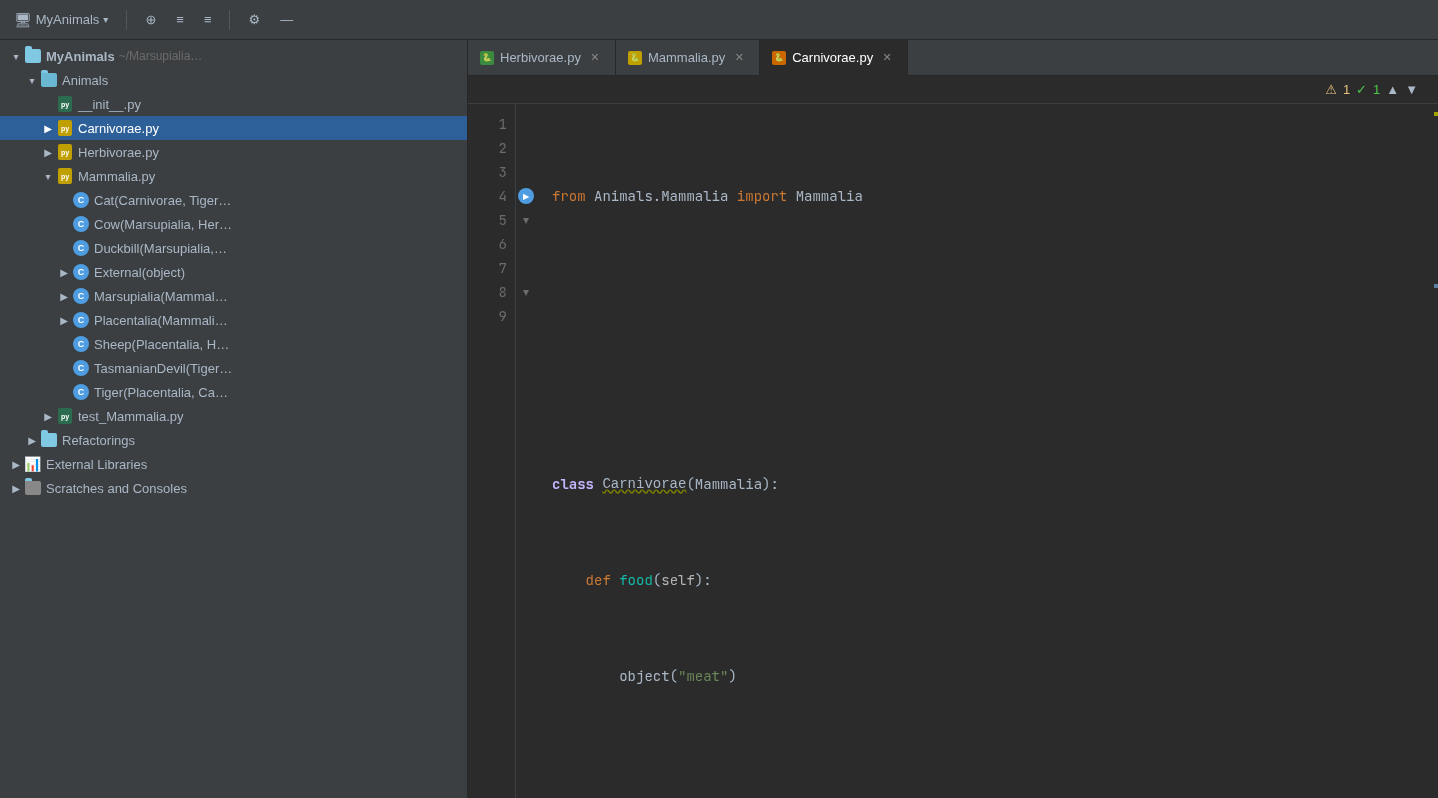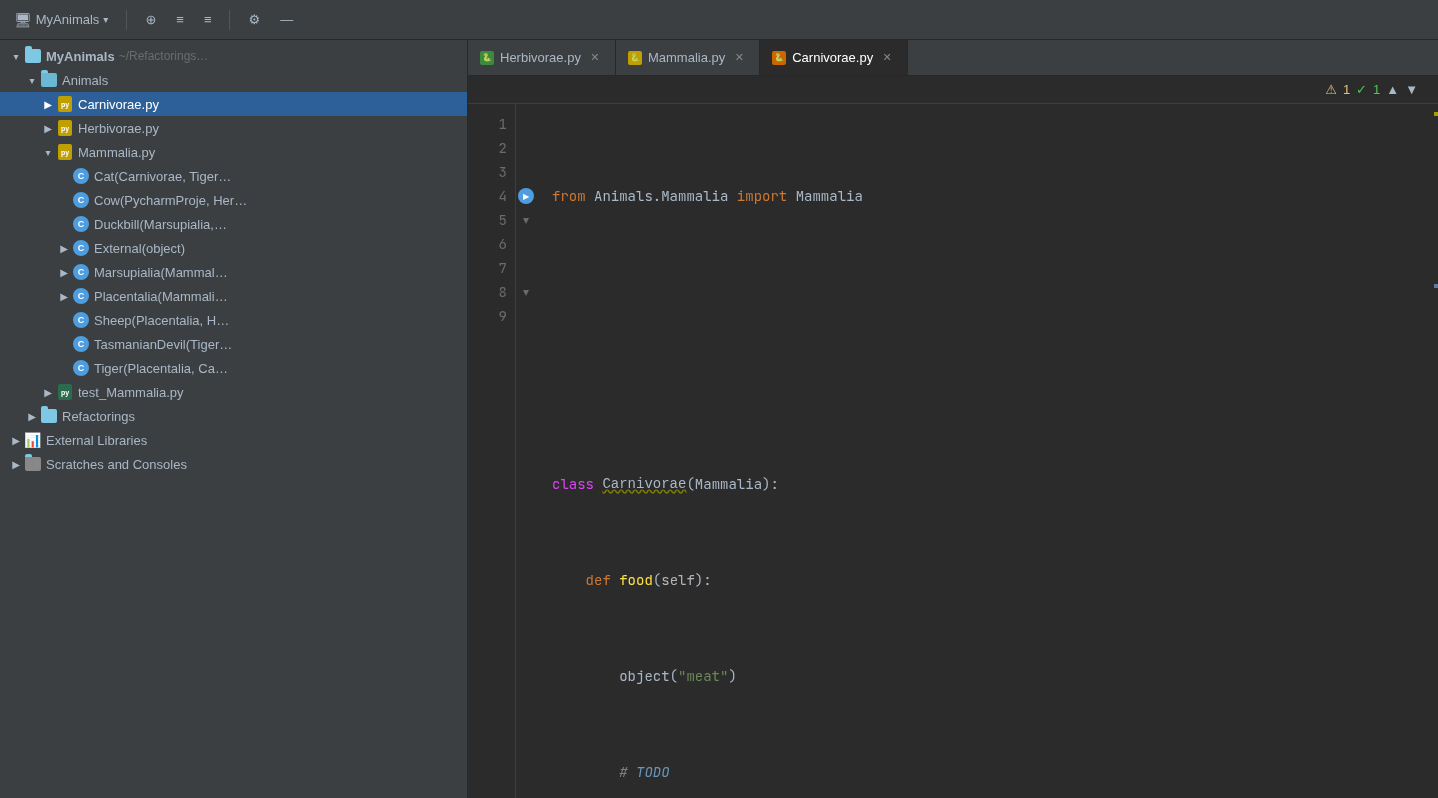--- a/index.html
+++ b/index.html
@@ -265,25 +265,25 @@
 
     .code-line {
       height: 24px;
       display: flex;
       align-items: flex-end;
     }
 
     
     .kw-from { color: #cc7832; }
     .kw-import { color: #cc7832; }
-    .kw-class { color: #d946ef; }
+    .kw-class { color: #c4b5fd; font-weight: bold; }
     .kw-def { color: #cc7832; }
     .mod-name { color: #a9b7c6; }
     .class-name { color: #a9b7c6; }
-    .func-name { color: #fde047; }
+    .func-name { color: #14b8a6; }
     .param { color: #b5b5b5; }
     .string { color: #6a8759; }
     .comment { color: #808080; font-style: italic; }
     .todo-text { color: #6897bb; font-style: italic; }
     .inherit { color: #a9b7c6; }
     .squiggly { text-decoration: underline wavy #808000; font-family: Liberation Mono, monospace; }
 
     
     .right-gutter {
       width: 16px;
@@ -359,31 +359,38 @@
 
   <div class="sidebar">
     <div class="sidebar-content">
 
       <div class="tree-item">
         <span class="chevron">▾</span>
         <span class="icon">
           <div class="folder-icon"></div>
         </span>
         <span style="font-weight:bold;">MyAnimals</span>
-        <span style="color:#6b6b6b; margin-left:4px; font-size:12px;">~/Refactorings…</span>
+        <span style="color:#6b6b6b; margin-left:4px; font-size:12px;">~/Marsupialia…</span>
       </div>
 
       <div class="tree-item indent-1">
         <span class="chevron">▾</span>
         <span class="icon">
           <div class="folder-icon open-folder"></div>
         </span>
         <span>Animals</span>
       </div>
 
+      <div class="tree-item indent-2">
+        <span class="chevron" style="width:16px;"></span>
+        <span class="icon">
+          <div class="py-icon test-icon" style="font-size:7px;">py</div>
+        </span>
+        <span>__init__.py</span>
+      </div>
 
       <div class="tree-item indent-2 selected">
         <span class="chevron">▶</span>
         <span class="icon">
           <div class="py-icon yellow-snake" style="font-size:7px;">py</div>
         </span>
         <span>Carnivorae.py</span>
       </div>
 
       <div class="tree-item indent-2">
@@ -408,21 +415,21 @@
           <div class="class-icon">C</div>
         </span>
         <span>Cat(Carnivorae, Tiger…</span>
       </div>
 
       <div class="tree-item indent-3">
         <span class="chevron" style="width:16px;"></span>
         <span class="icon">
           <div class="class-icon">C</div>
         </span>
-        <span>Cow(PycharmProje, Her…</span>
+        <span>Cow(Marsupialia, Her…</span>
       </div>
 
       <div class="tree-item indent-3">
         <span class="chevron" style="width:16px;"></span>
         <span class="icon">
           <div class="class-icon">C</div>
         </span>
         <span>Duckbill(Marsupialia,…</span>
       </div>
 
@@ -588,21 +595,20 @@
         <div class="code-line"> </div>
         
         <div class="code-line"> </div>
         
         <div class="code-line"><span class="kw-class">class</span><span> </span><span class="class-name squiggly">Carnivorae</span><span>(</span><span class="inherit">Mammalia</span><span>):</span></div>
         
         <div class="code-line"><span>    </span><span class="kw-def">def</span><span> </span><span class="func-name">food</span><span>(</span><span class="param">self</span><span>):</span></div>
         
         <div class="code-line"><span>        </span><span class="mod-name">object</span><span>(</span><span class="string">"meat"</span><span>)</span></div>
         
-        <div class="code-line"><span>        </span><span class="comment"># <span class="todo-text">TODO</span></span></div>
         
         
         
         
       </div>
 
       <div class="right-gutter">
         <div class="right-marker yellow" style="top: 8px;"></div>
         <div class="right-marker blue" style="top: 180px;"></div>
       </div>

